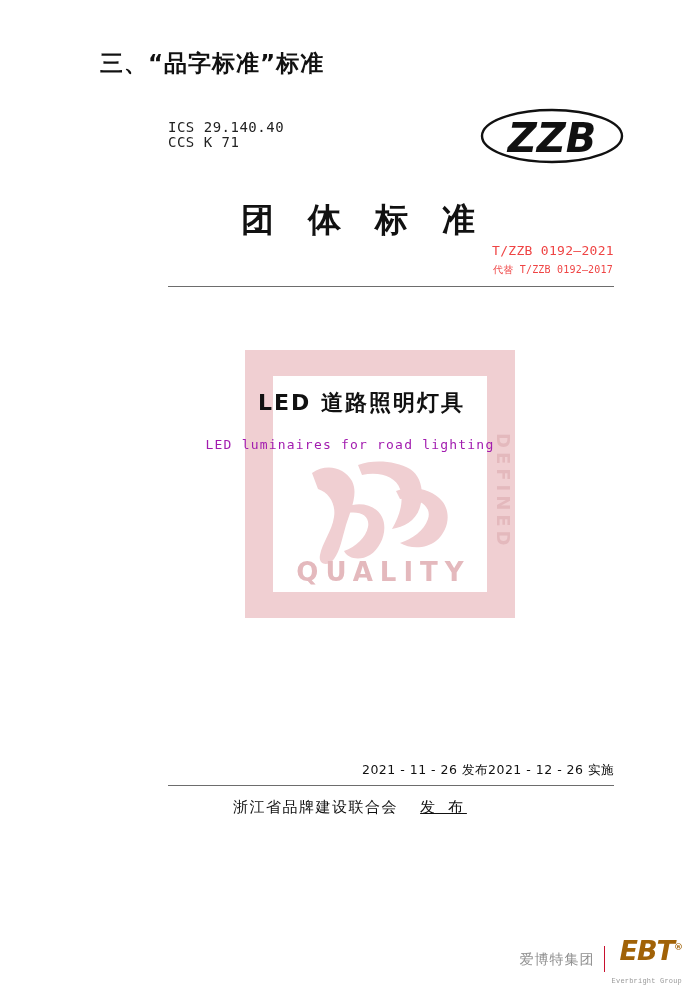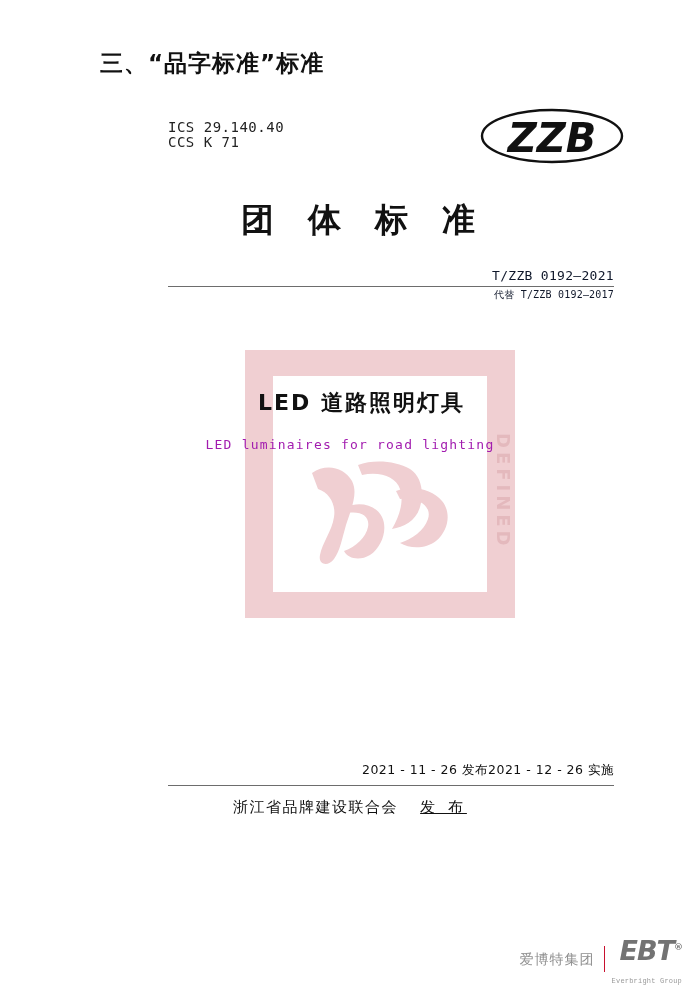--- a/index.html
+++ b/index.html
@@ -63,24 +63,23 @@
     text-indent: 34px;
     color: #111;
     font-family: "DejaVu Sans", sans-serif;
   }
 
   
   .std-numbers {
     position: absolute;
     right: 86px;
     top: 243px;
-    text-align: right;
+    text-align: center;
     font-family: "DejaVu Sans Mono", monospace;
-    color: #0f172a;
-    margin-top: 25px;
+    color: #ef4444;
   }
   .std-numbers .no {
     font-size: 13px;
     letter-spacing: 0.3px;
   }
   .std-numbers .replaces {
     font-size: 10px;
     margin-top: 5px;
     letter-spacing: 0.2px;
   }
@@ -251,21 +250,21 @@
     font-family: Liberation Mono, monospace;
     margin-top: 12px;
   }
   .ebt-footer .divider {
     width: 1px;
     height: 26px;
     background: #c8102e;
     margin: 0 7px 0 9px;
   }
   .ebt-footer .ebt-mark {
-    color: #737373;
+    color: #a16207;
     font-size: 27px;
     font-weight: bold;
     font-style: italic;
     letter-spacing: -1px;
     font-family: "DejaVu Sans", sans-serif;
     line-height: 28px;
   }
   .ebt-footer .reg {
     font-size: 9px;
     vertical-align: super;
@@ -317,20 +316,21 @@
         <path d="M58 10 C74 4, 96 6, 110 14 C122 22, 124 38, 120 52 C116 66, 104 72, 92 74
                  C100 60, 104 46, 100 34 C96 22, 80 16, 62 20 Z"></path>
         <path d="M96 36 C112 30, 132 34, 142 46 C152 58, 148 76, 136 86 C126 94, 110 94, 100 88
                  C112 84, 124 76, 128 64 C132 52, 120 42, 100 44 Z"></path>
         <path d="M46 52 C60 46, 76 50, 82 62 C88 74, 82 92, 70 100 C60 106, 48 104, 44 96
                  C56 92, 66 82, 68 72 C70 62, 62 56, 48 58 Z"></path>
       </g>
     </svg>
   </div>
   <div class="defined">DEFINED</div>
+  <div class="quality">QUALITY</div>
 </div>
 
 <div class="subject-cn">LED 道路照明灯具</div>
 <div class="subject-en">LED luminaires for road lighting</div>
 
 <div class="dates">
   <span>2021 - 11 - 26 发布</span>
   <span>2021 - 12 - 26 实施</span>
 </div>
 <div class="hr-bottom"></div>

